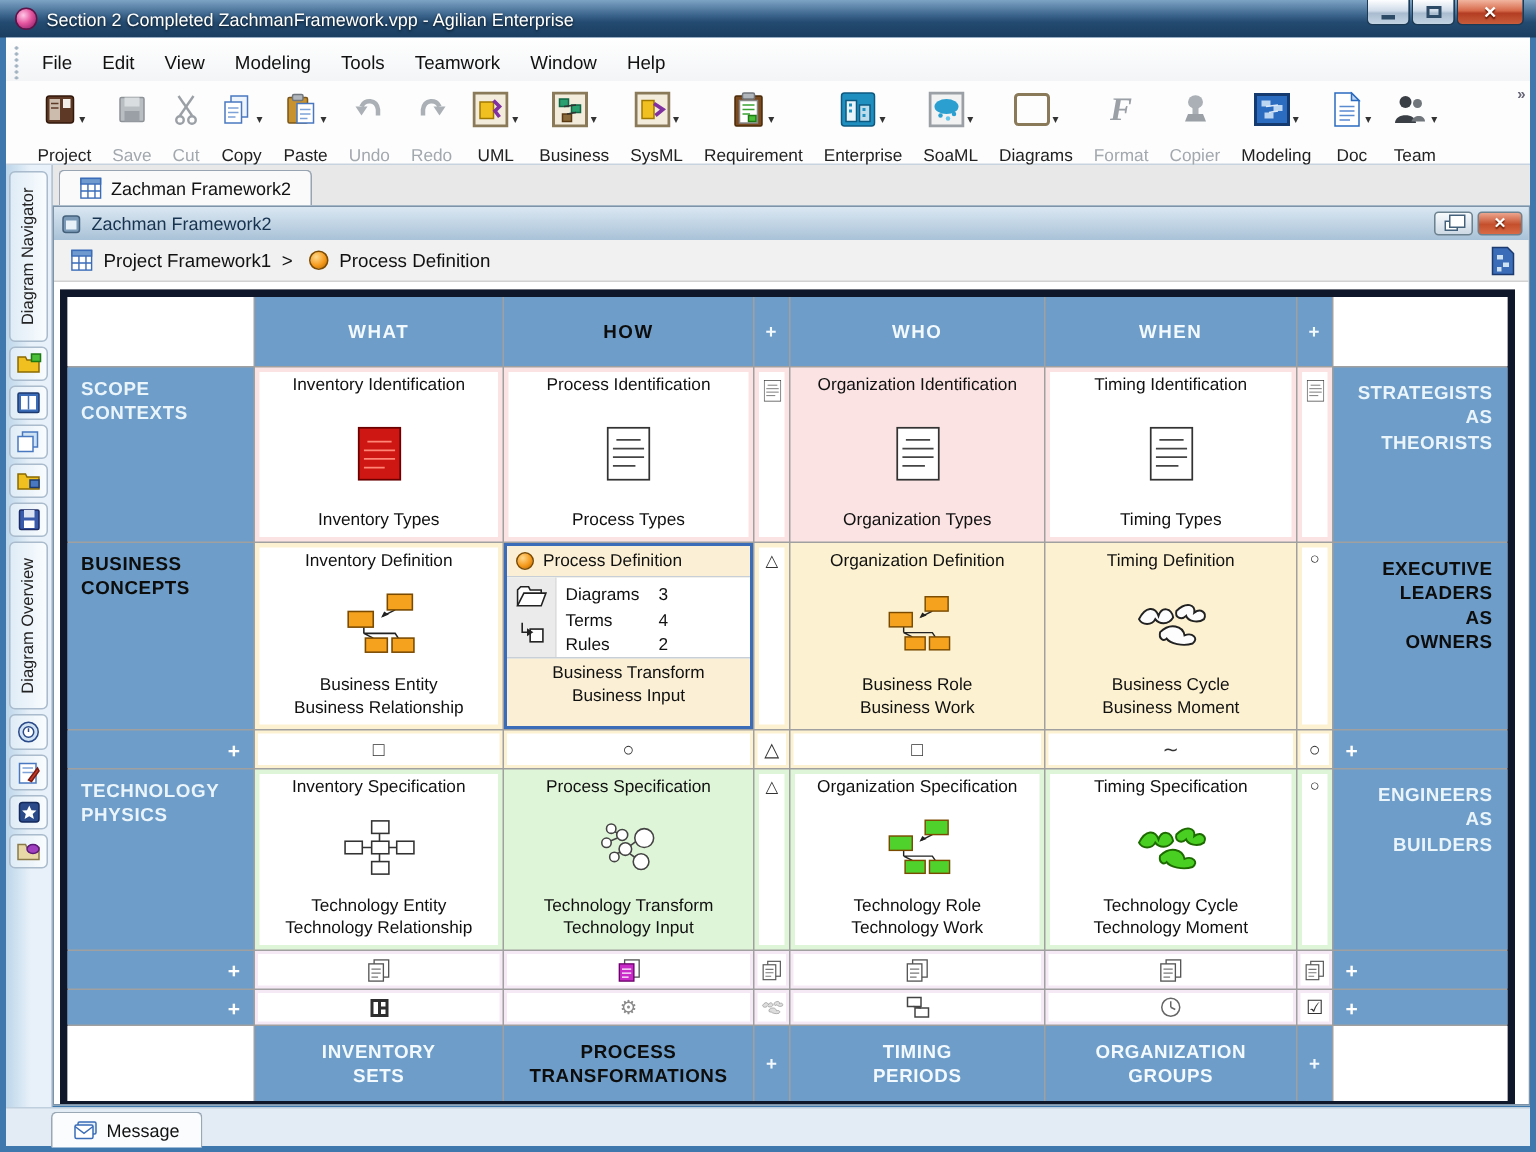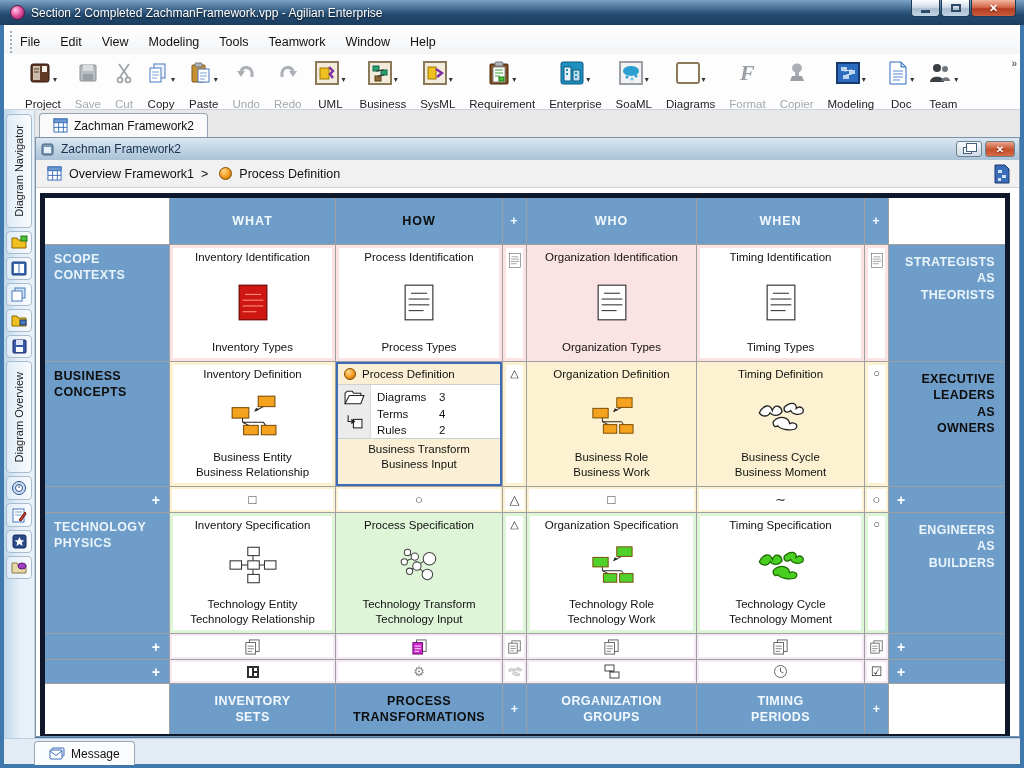--- a/index.html
+++ b/index.html
@@ -18,21 +18,21 @@
  background:linear-gradient(180deg,#fdfeff,#cfdbe9 45%,#a9bccf 55%,#c3d4e4);
  display:flex;align-items:center;justify-content:center;position:relative}
 .wbtn.min,.wbtn.max{width:29px}
 .wbtn.close{width:45px;background:linear-gradient(180deg,#f2b5a0,#d6694a 45%,#b33d22 55%,#c85c3b);
  color:#fff;font-size:11px;font-weight:bold;text-shadow:0 1px 1px #5c1400}
 .glyph-min{width:9px;height:3px;background:#2d4a66;margin-top:7px}
 .glyph-max{width:10px;height:8px;border:2px solid #2d4a66;background:transparent}
 
 .menubar{position:absolute;top:25px;left:4px;right:4px;height:34px;
  background:linear-gradient(#ffffff,#f1f3f5);border-bottom:1px solid #d9dde1;
- display:flex;align-items:center;padding-left:8px;gap:4px}
+ display:flex;align-items:center;padding-left:16px;gap:4px}
 .grip{position:absolute;left:5px;top:5px;bottom:5px;width:4px;
  background-image:radial-gradient(circle,#9fb0bf 1px,transparent 1.2px);background-size:4px 4px}
 .menu-item{font-size:12.5px;color:#111;padding:4px 8px;border-radius:2px}
 
 .toolbar{position:absolute;top:54px;left:4px;right:4px;height:56px;background:#fdfdfd;
  border-bottom:1px solid #c7d3df;display:flex;align-items:flex-start;padding:5px 0 0 14px}
 .titem{display:flex;flex-direction:column;align-items:center;padding:0 7px;position:relative}
 .icrow{height:27px;display:flex;align-items:center;gap:2px}
 .titem .lbl{font-size:11.5px;color:#222;margin-top:12px;white-space:nowrap}
 .titem.disabled .lbl{color:#a2a8ae}
@@ -588,21 +588,21 @@
           </div>
         <div class="mbtn xclose">
             <span>✕</span>
           </div>
       </div>
     </div>
     <div class="crumbbar">
       <svg width="15" height="15">
           <use href="#s-table"></use>
         </svg>
-      <span>Overview Framework1</span>
+      <span>Project Framework1</span>
       <span>&gt;</span>
       <span class="ocircle" style="margin-left:4px"></span>
       <span>Process Definition</span>
       <span class="crumb-right">
         <svg width="18" height="20" viewBox="0 0 18 20">
             <path d="M2 1 L12 1 L16 5 L16 19 L2 19 Z" fill="#3a6cb8" stroke="#1c3a70"></path>
             <g fill="#cfe2f4">
               <rect x="5" y="6" width="4" height="3"></rect>
               <rect x="9" y="11" width="4" height="3"></rect>
               <rect x="5" y="14" width="3" height="3"></rect>
@@ -999,26 +999,26 @@
           <div>SETS</div>
         </div>
         <div class="bhead sel">
           <div>PROCESS</div>
           <div>TRANSFORMATIONS</div>
         </div>
         <div class="bhead">
             <div>+</div>
           </div>
         <div class="bhead">
+          <div>TIMING</div>
+          <div>PERIODS</div>
+        </div>
+        <div class="bhead">
           <div>ORGANIZATION</div>
           <div>GROUPS</div>
-        </div>
-        <div class="bhead">
-          <div>TIMING</div>
-          <div>PERIODS</div>
         </div>
         <div class="bhead">
             <div>+</div>
           </div>
         <div class="corner"></div>
 
       </div>
     </div>
   </div>
 

